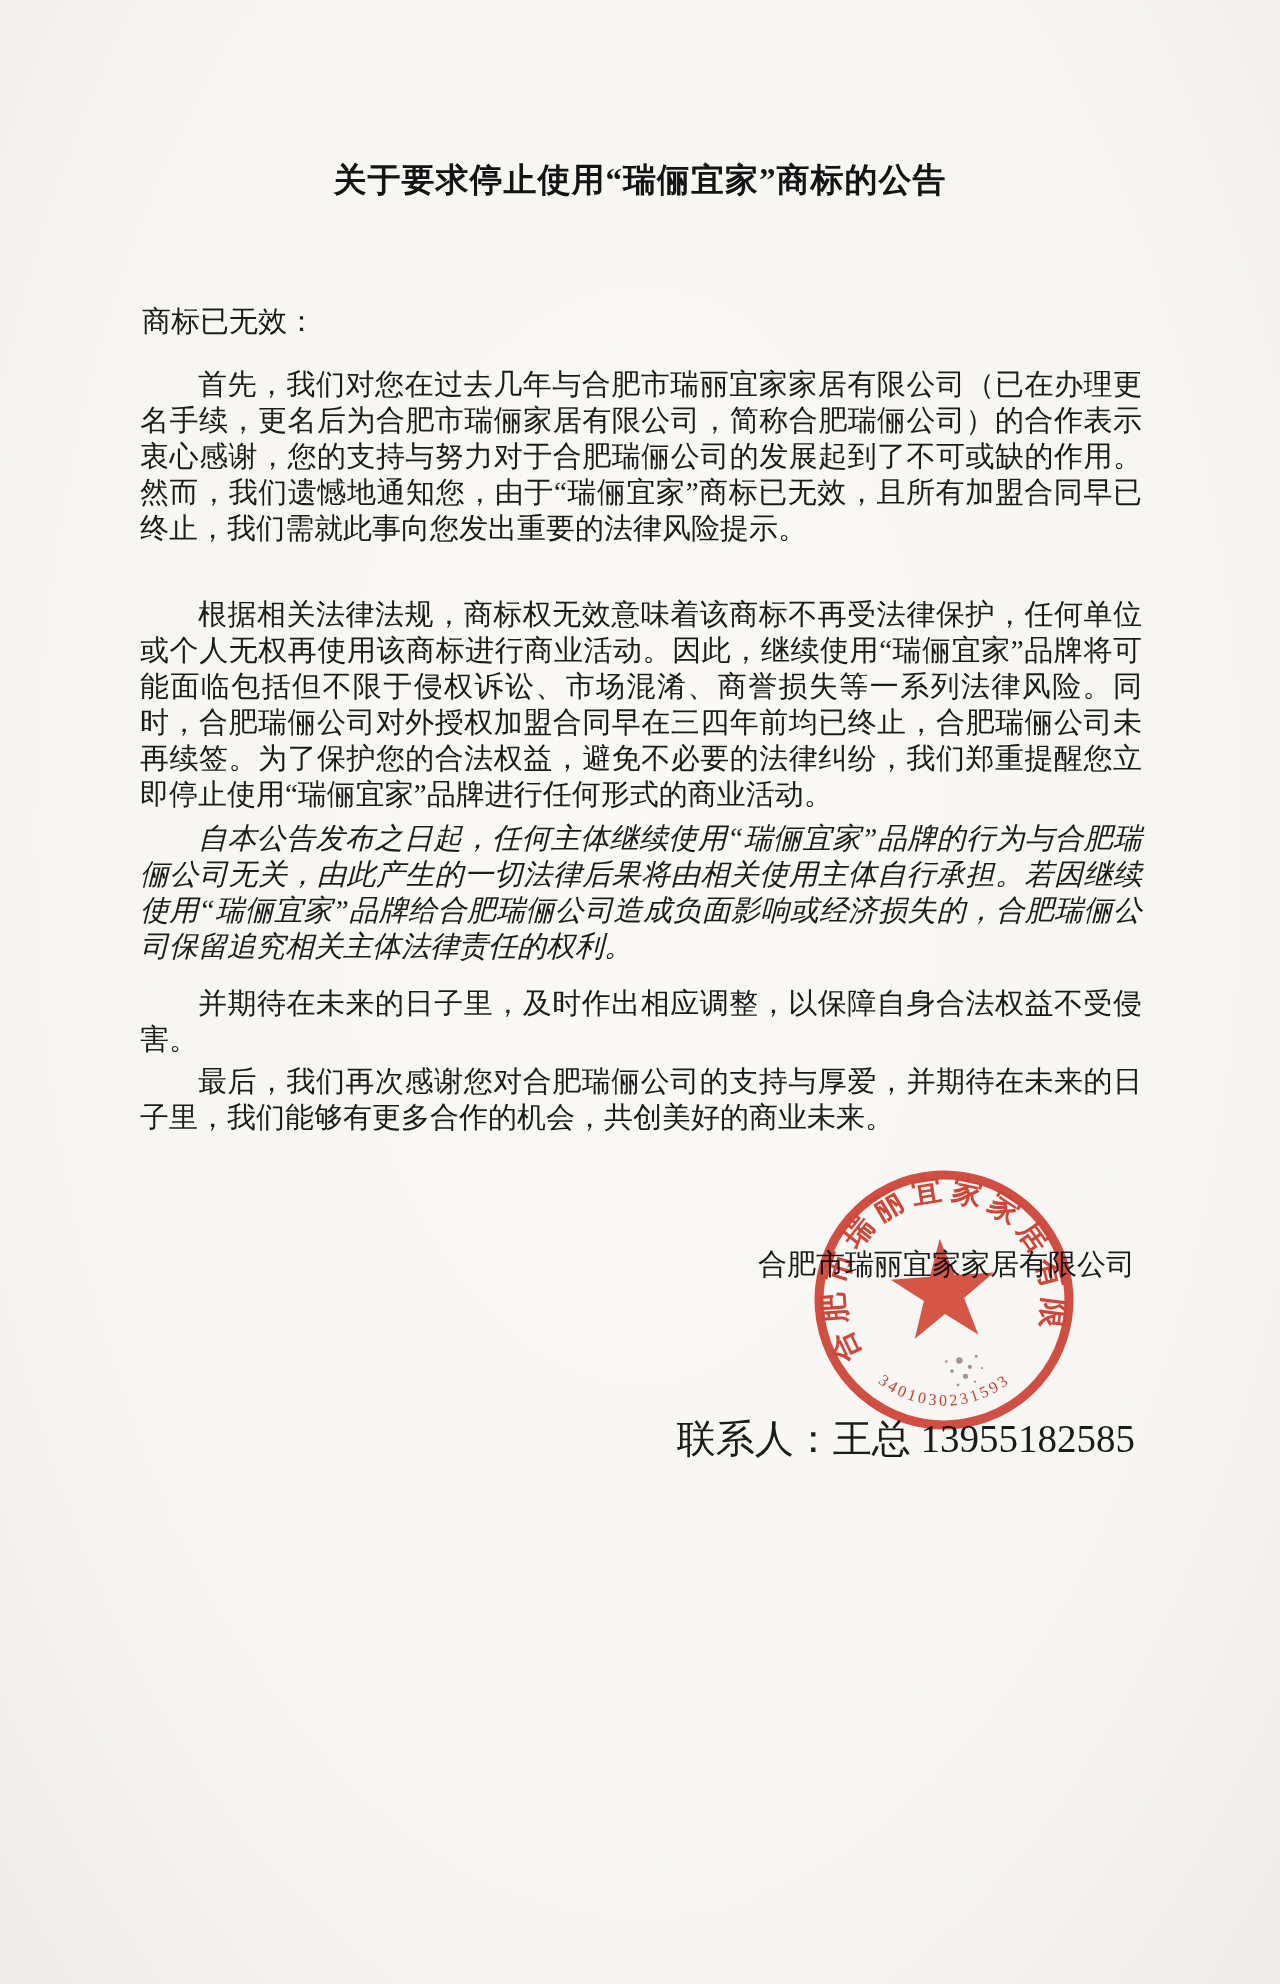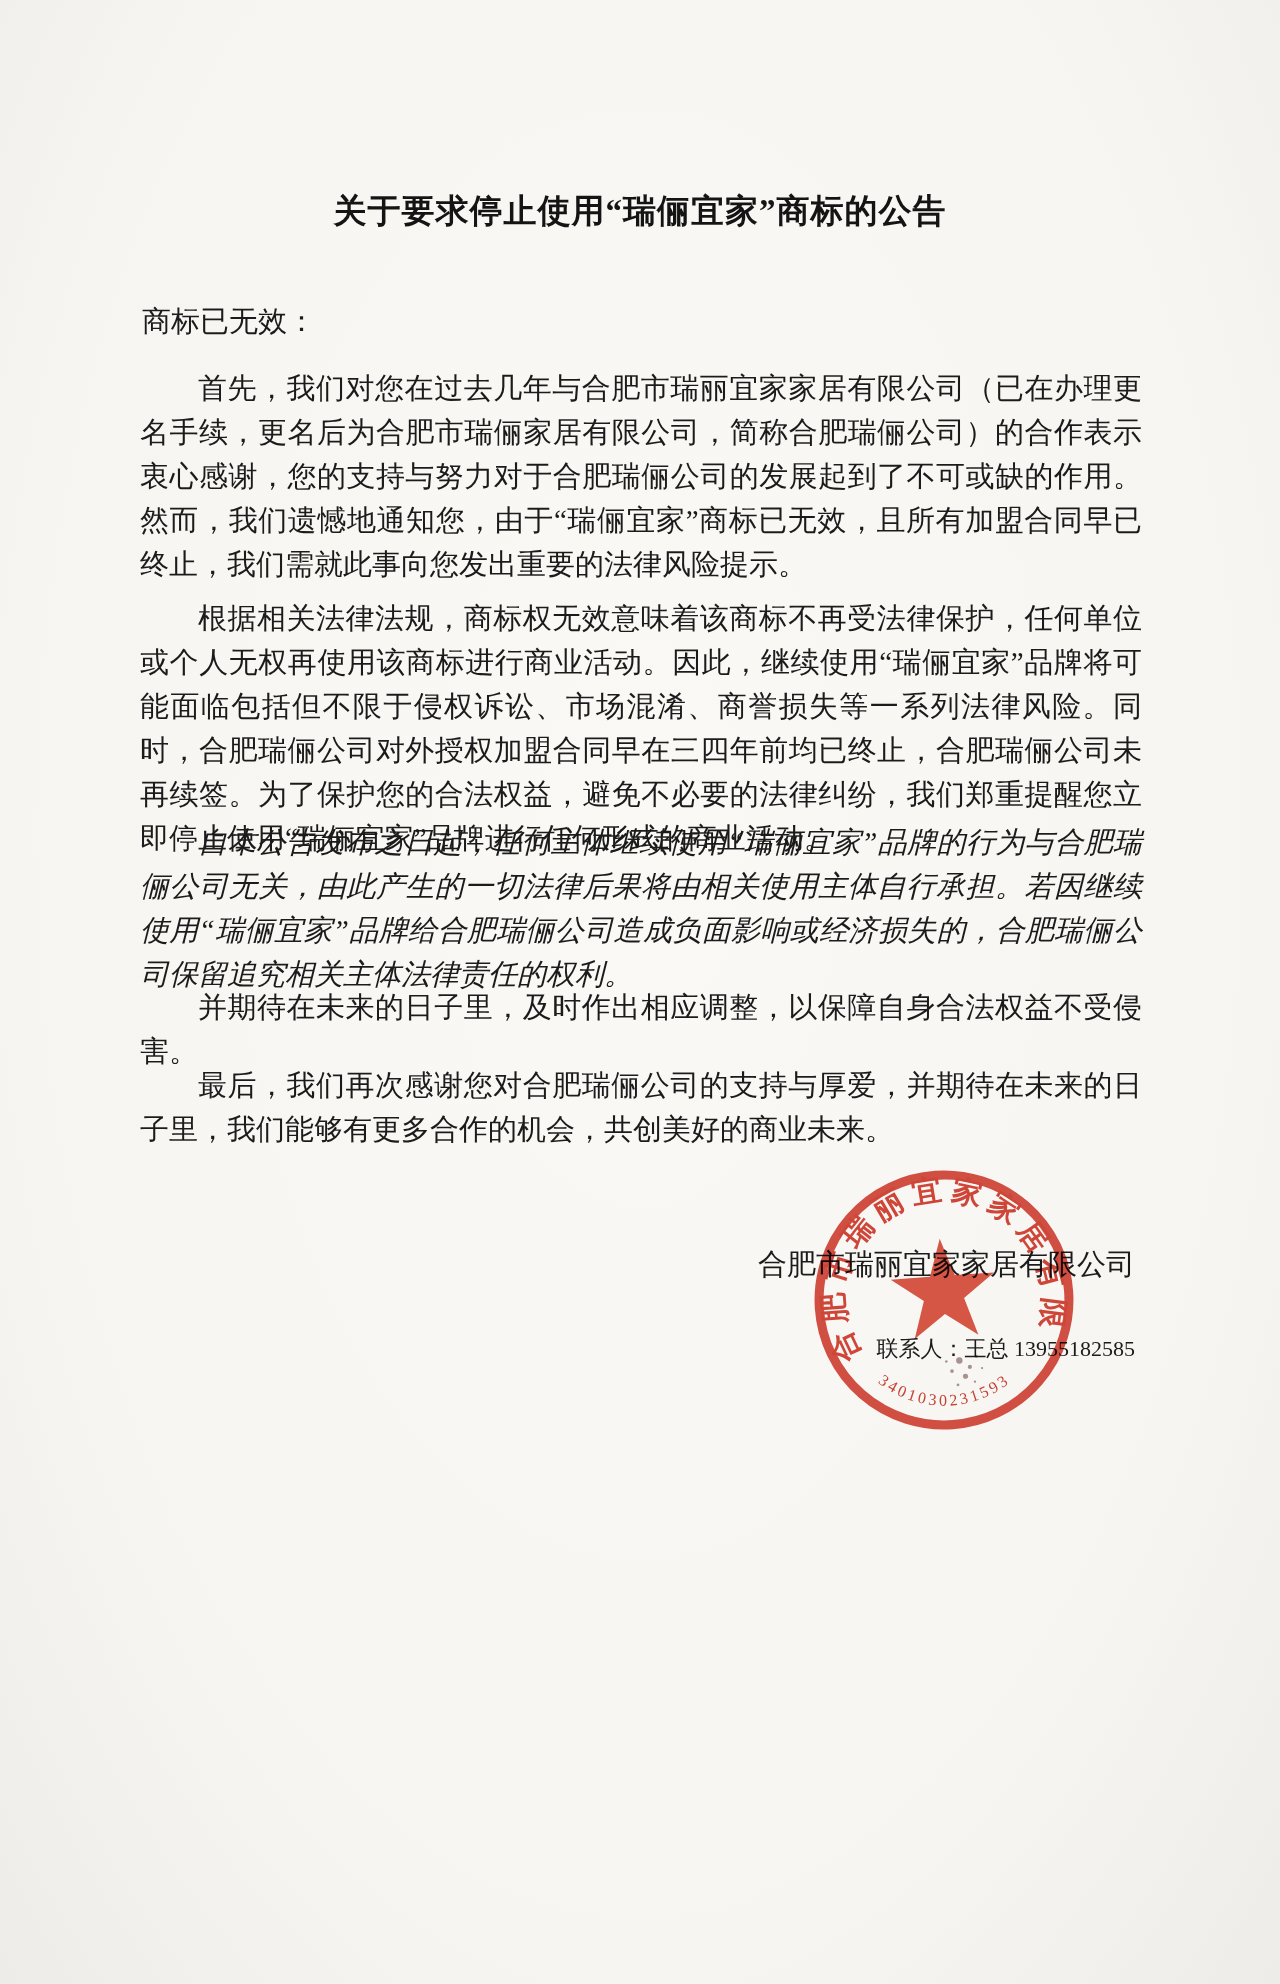--- a/index.html
+++ b/index.html
@@ -10,45 +10,45 @@
   }
   .page{
     position:relative;
     width:1280px;height:1984px;
     background:#f8f7f4;
     background-image:radial-gradient(ellipse at 50% 42%, #faf9f6 0%, #f6f5f1 70%, #edecE8 100%);
     overflow:hidden;
     color:#1d1d1d;
   }
   .doc-title{
-    position:absolute;left:140px;top:189px;width:1000px;
+    position:absolute;left:140px;top:158px;width:1000px;
     margin:0;text-align:center;
     font-size:33px;font-weight:bold;letter-spacing:1px;color:#141414;
   }
   .salutation{
     position:absolute;left:142px;top:302px;width:1000px;
     font-size:29px;color:#1b1b1b;
   }
   .para{
     position:absolute;left:140px;width:1002px;margin:0;
-    font-size:29px;line-height:44px;color:#1b1b1b;
+    font-size:29px;line-height:36px;color:#1b1b1b;
     text-indent:2em;text-align:justify;text-justify:inter-ideograph;
   }
   #p1{top:366px;}
   #p2{top:578px;margin-top:18px;}
   #p3{top:820px;font-style:italic;}
   #p4{top:985px;}
   #p5{top:1063px;}
   .sig-line{
     position:absolute;left:140px;width:995px;margin:0;
     text-align:right;font-size:29px;color:#1b1b1b;
   }
   .sig-company{top:1245px;padding-right:24px;}
   .sig-date{top:1316px;letter-spacing:1px;}
-  .sig-contact{top:1334px;font-size:22px;}
+  .sig-contact{top:1412px;font-size:39px;}
   .stamp{
     position:absolute;left:808px;top:1164px;width:272px;height:272px;
     mix-blend-mode:multiply;opacity:.93;
     transform:rotate(-4deg);
   }
   .stamp text{font-family:"Liberation Serif","DejaVu Serif",serif;}
 </style>
 </head>
 <body>
 

